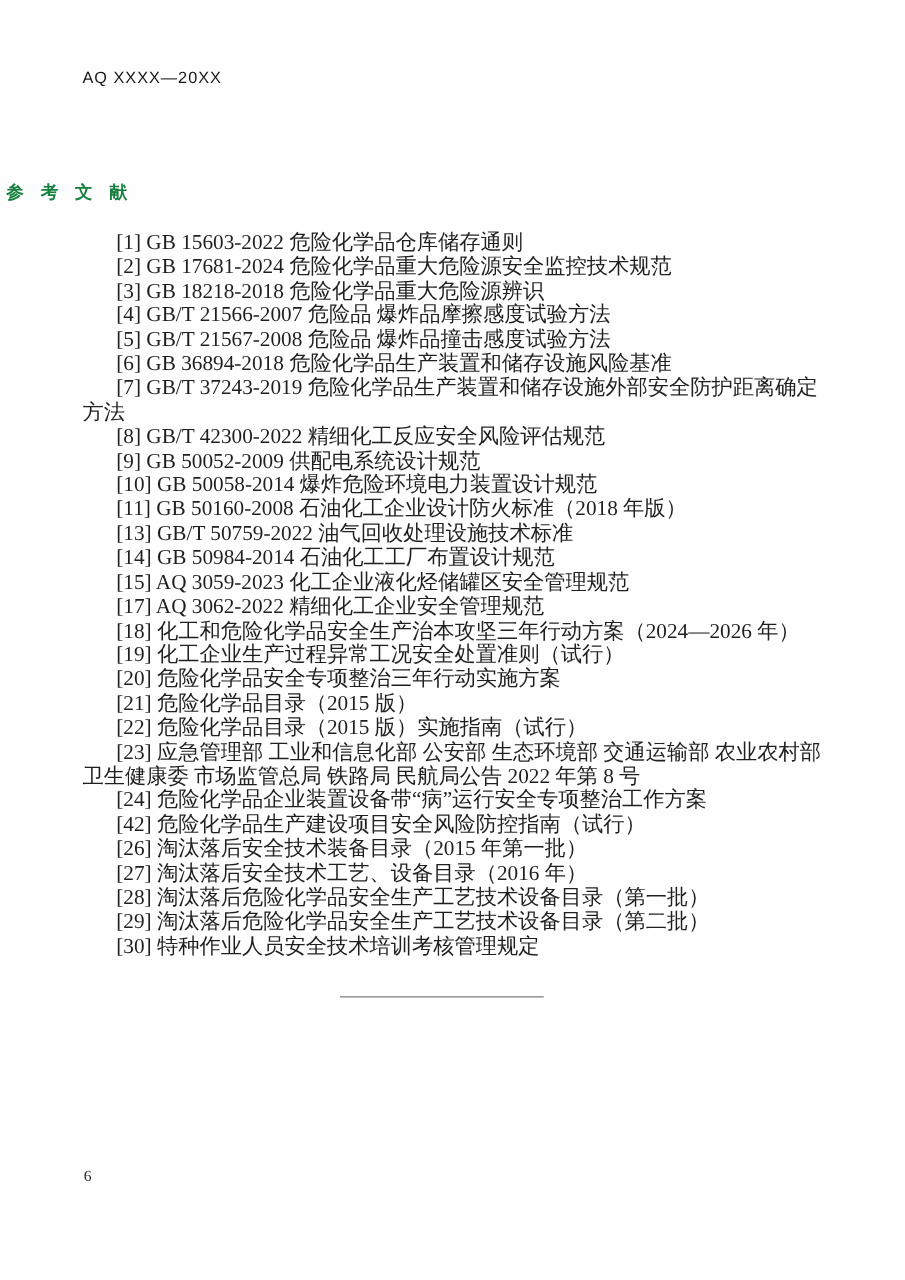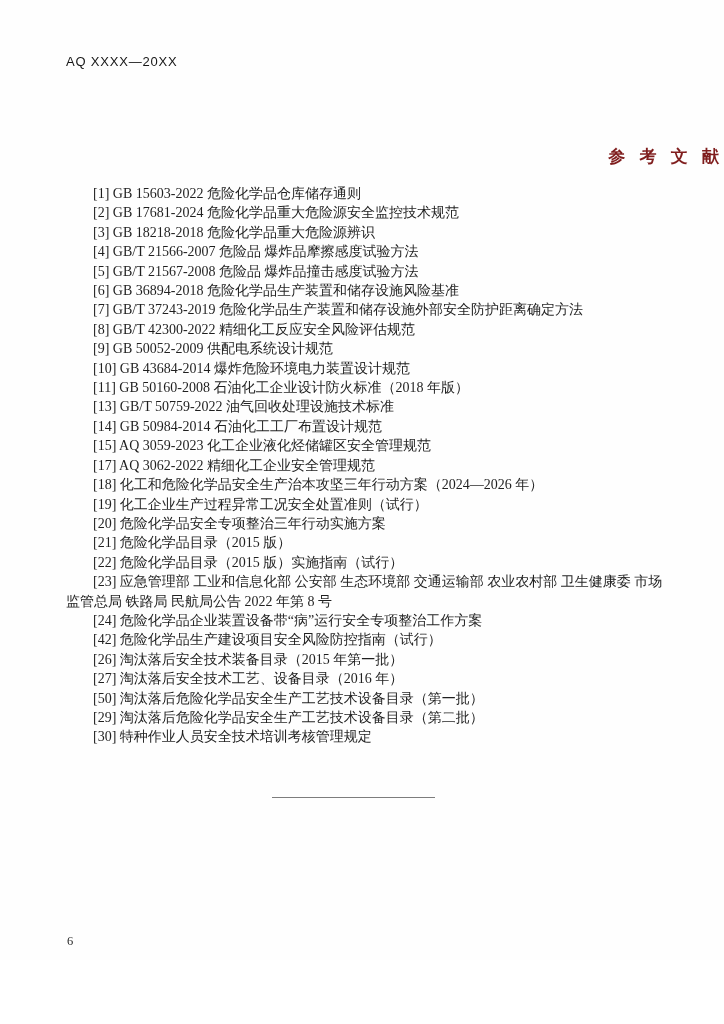--- a/index.html
+++ b/index.html
@@ -25,33 +25,33 @@
     letter-spacing: 0.8px;
     color: #161616;
     white-space: pre;
   }
   .doc-title {
     position: absolute;
     left: 0;
     right: 0;
     top: 145px;
     margin: 0;
-    text-align: right;
-    font-size: 17px;
+    text-align: left;
+    font-size: 14px;
     font-weight: bold;
     letter-spacing: 5px;
     text-indent: 5px;
-    color: #7f1d1d;
+    color: #15803d;
   }
   .refs {
     position: absolute;
     left: 66px;
     top: 184px;
     width: 600px;
-    font-size: 14px;
+    font-size: 17px;
     line-height: 19.4px;
     color: #1f1f1f;
   }
   .ref-line {
     margin: 0;
     padding: 0;
     text-indent: 27px;
   }
   .footnote-divider {
     position: absolute;
@@ -80,37 +80,37 @@
   <div class="refs" id="refs">
       <p class="ref-line">[1] GB 15603-2022 危险化学品仓库储存通则</p>
       <p class="ref-line">[2] GB 17681-2024 危险化学品重大危险源安全监控技术规范</p>
       <p class="ref-line">[3] GB 18218-2018 危险化学品重大危险源辨识</p>
       <p class="ref-line">[4] GB/T 21566-2007  危险品 爆炸品摩擦感度试验方法</p>
       <p class="ref-line">[5] GB/T 21567-2008  危险品 爆炸品撞击感度试验方法</p>
       <p class="ref-line">[6] GB 36894-2018 危险化学品生产装置和储存设施风险基准</p>
       <p class="ref-line">[7] GB/T 37243-2019 危险化学品生产装置和储存设施外部安全防护距离确定方法</p>
       <p class="ref-line">[8] GB/T 42300-2022 精细化工反应安全风险评估规范</p>
       <p class="ref-line">[9] GB 50052-2009 供配电系统设计规范</p>
-      <p class="ref-line">[10] GB 43684-2014 爆炸危险环境电力装置设计规范</p>
+      <p class="ref-line">[10] GB 50058-2014 爆炸危险环境电力装置设计规范</p>
       <p class="ref-line">[11] GB 50160-2008 石油化工企业设计防火标准（2018 年版）</p>
       <p class="ref-line">[13] GB/T 50759-2022 油气回收处理设施技术标准</p>
       <p class="ref-line">[14] GB 50984-2014 石油化工工厂布置设计规范</p>
       <p class="ref-line">[15] AQ 3059-2023 化工企业液化烃储罐区安全管理规范</p>
       <p class="ref-line">[17] AQ 3062-2022 精细化工企业安全管理规范</p>
       <p class="ref-line">[18] 化工和危险化学品安全生产治本攻坚三年行动方案（2024—2026 年）</p>
       <p class="ref-line">[19] 化工企业生产过程异常工况安全处置准则（试行）</p>
       <p class="ref-line">[20] 危险化学品安全专项整治三年行动实施方案</p>
       <p class="ref-line">[21] 危险化学品目录（2015 版）</p>
       <p class="ref-line">[22] 危险化学品目录（2015 版）实施指南（试行）</p>
       <p class="ref-line">[23] 应急管理部 工业和信息化部 公安部 生态环境部 交通运输部 农业农村部 卫生健康委 市场监管总局 铁路局 民航局公告 2022 年第 8 号</p>
       <p class="ref-line">[24] 危险化学品企业装置设备带“病”运行安全专项整治工作方案</p>
       <p class="ref-line">[42] 危险化学品生产建设项目安全风险防控指南（试行）</p>
       <p class="ref-line">[26] 淘汰落后安全技术装备目录（2015 年第一批）</p>
       <p class="ref-line">[27] 淘汰落后安全技术工艺、设备目录（2016 年）</p>
-      <p class="ref-line">[50] 淘汰落后危险化学品安全生产工艺技术设备目录（第一批）</p>
+      <p class="ref-line">[28] 淘汰落后危险化学品安全生产工艺技术设备目录（第一批）</p>
       <p class="ref-line">[29] 淘汰落后危险化学品安全生产工艺技术设备目录（第二批）</p>
       <p class="ref-line">[30] 特种作业人员安全技术培训考核管理规定</p>
     </div>
 
   <div class="footnote-divider"></div>
 
   <div class="page-number">6</div>
 </div>
 
 </body></html>

